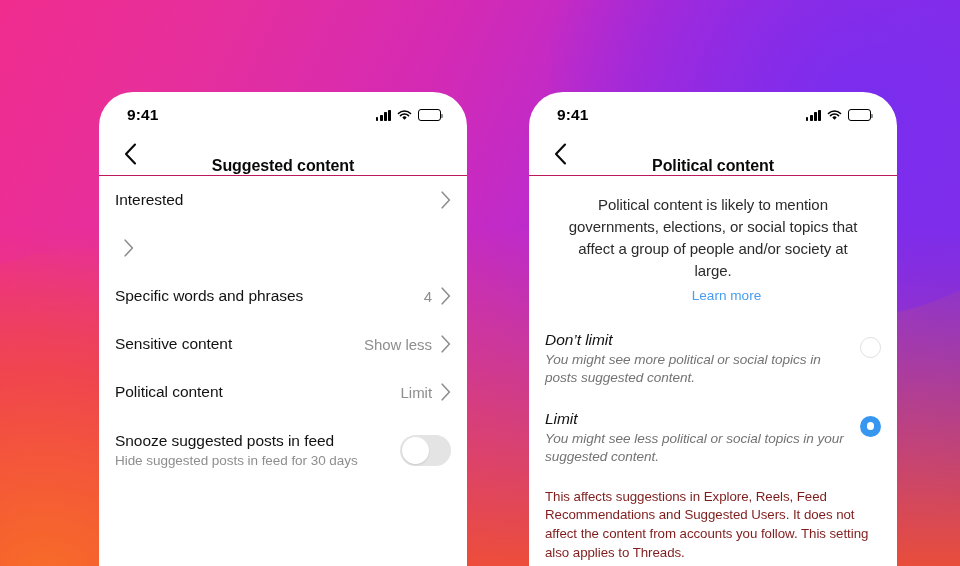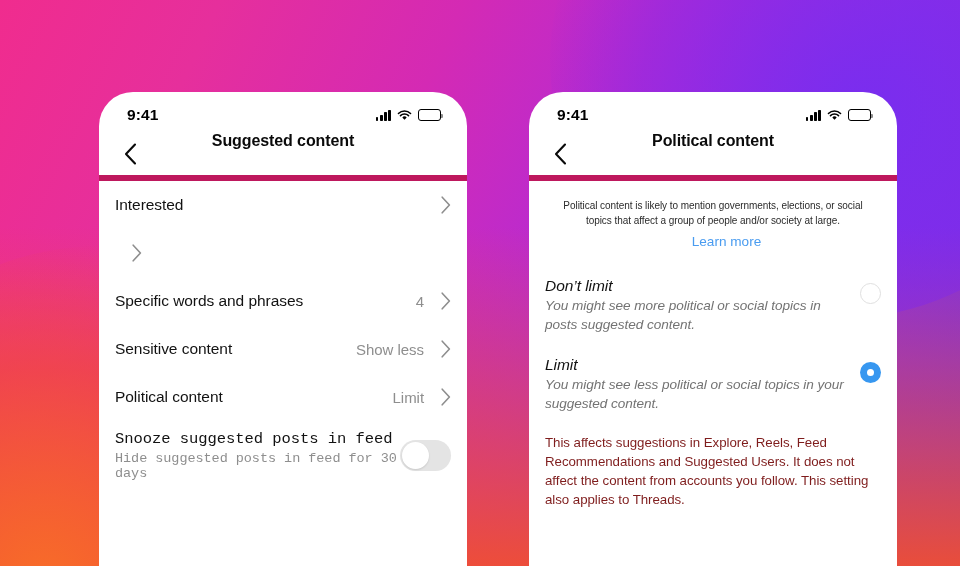--- a/index.html
+++ b/index.html
@@ -141,23 +141,23 @@
     height: 100%;
     background: #000;
     border-radius: 1.2px;
   }
 
   
   .navbar {
     position: relative;
     height: 43px;
     display: flex;
-    align-items: flex-start;
+    align-items: flex-end;
     justify-content: center;
-    border-bottom: 6px solid #be185d;
+    border-bottom: 1px solid #be185d;
   }
   .nav-back {
     position: absolute;
     left: 17px;
     top: 50%;
     transform: translateY(-50%);
     width: 28px;
     height: 28px;
     display: flex;
     align-items: center;
@@ -174,21 +174,20 @@
   
   .list {
     padding: 0 16px;
   }
   .row {
     display: flex;
     align-items: center;
     min-height: 48px;
     padding: 0;
     cursor: pointer;
-    gap: 8px;
   }
   .row-label {
     flex: 1;
     font-size: 15.5px;
     color: #121212;
     letter-spacing: -0.05px;
   }
   .row-value {
     font-size: 15px;
     color: #8e8e8e;
@@ -201,21 +200,21 @@
     flex: 0 0 auto;
   }
 
   
   .row-snooze {
     display: flex;
     align-items: center;
     min-height: 56px;
     padding-top: 6px;
   }
-  .snooze-texts { flex: 1; font-family: Liberation Mono, monospace; }
+  .snooze-texts { flex: 1; }
   .snooze-title {
     font-size: 15.5px;
     color: #121212;
     letter-spacing: -0.05px;
   }
   .snooze-sub {
     font-size: 13.5px;
     color: #8e8e8e;
     margin-top: 3px;
     letter-spacing: -0.05px;
@@ -237,21 +236,21 @@
     height: 27px;
     border-radius: 50%;
     background: #ffffff;
     box-shadow: 0 1px 2px rgba(0,0,0,0.12);
   }
 
   
   .desc {
     padding: 18px 30px 0 30px;
     text-align: center;
-    font-size: 10px;
+    font-size: 15px;
     line-height: 1.46;
     color: #2b2b2b;
     letter-spacing: -0.05px;
   }
   .learn-more {
     display: block;
     text-align: center;
     margin-top: 6px;
     font-size: 13.6px;
     color: #4a9cf0;

